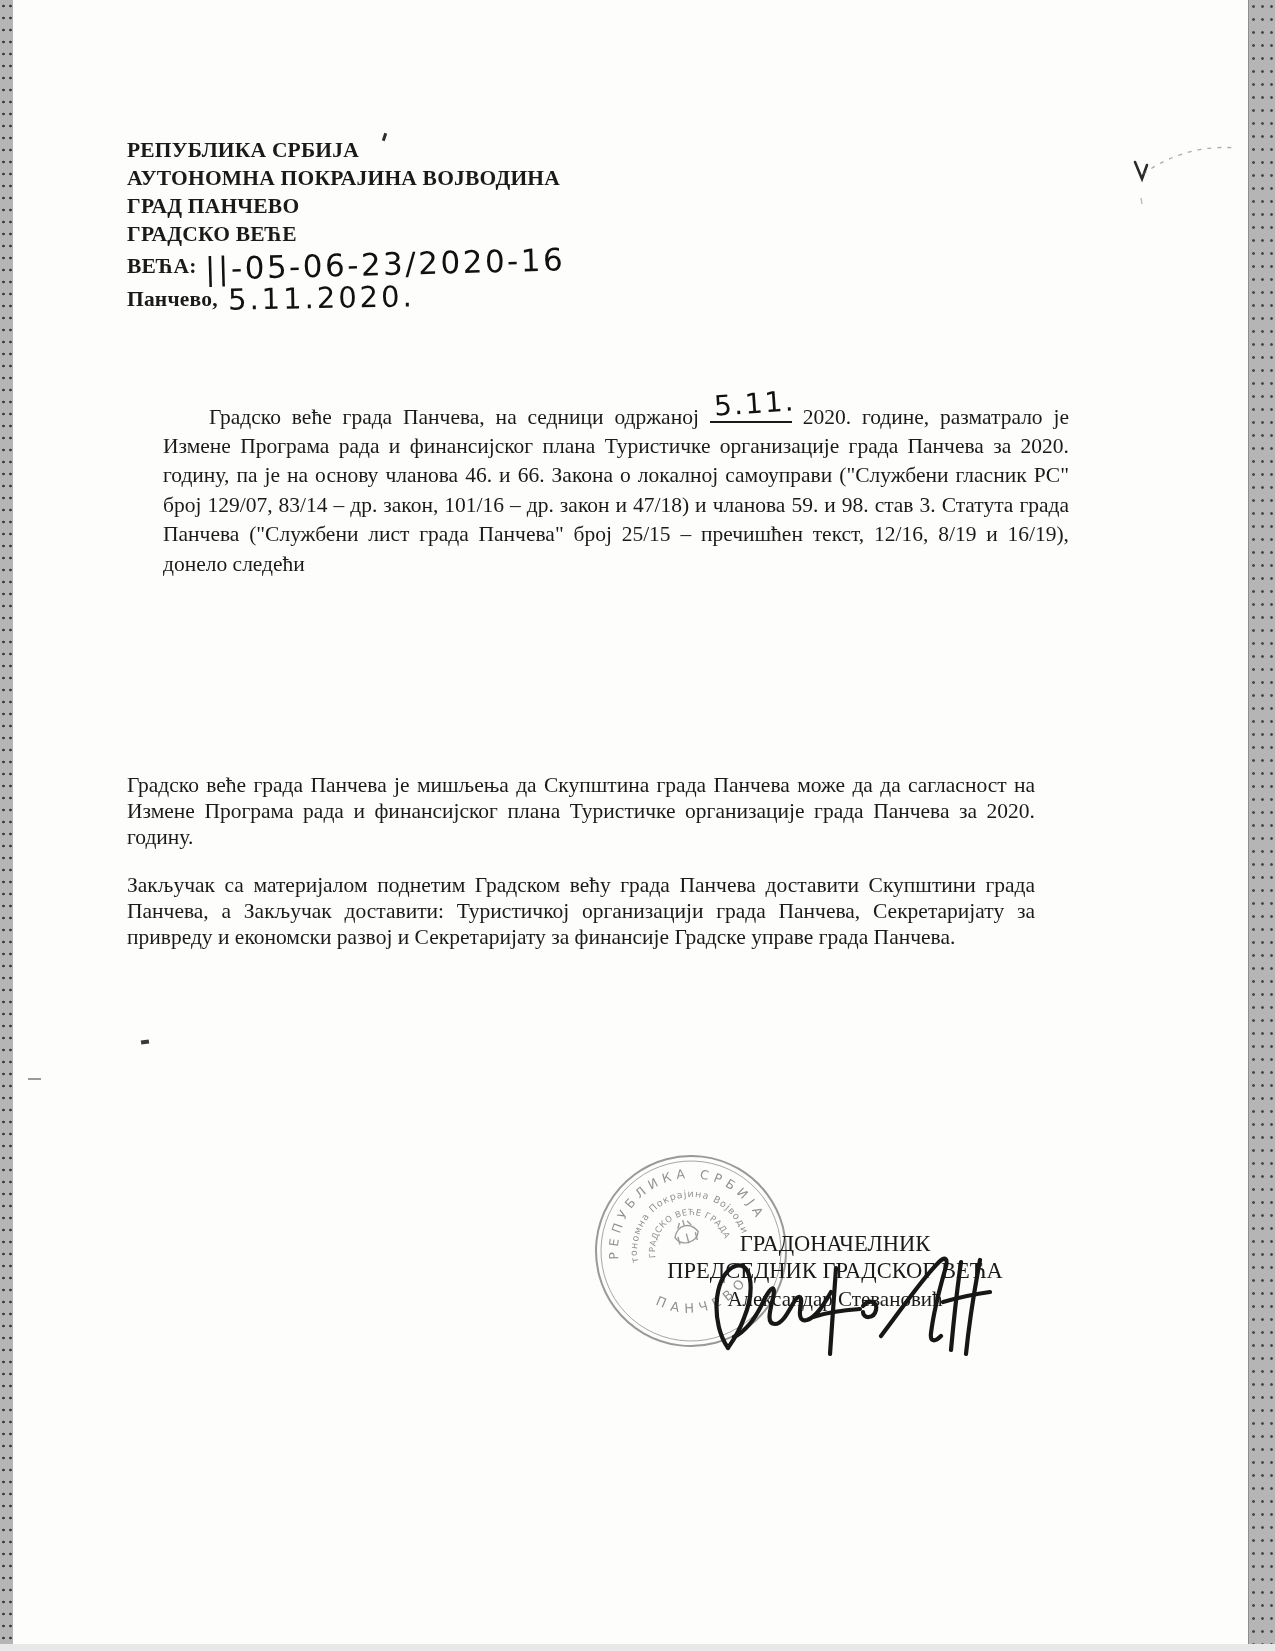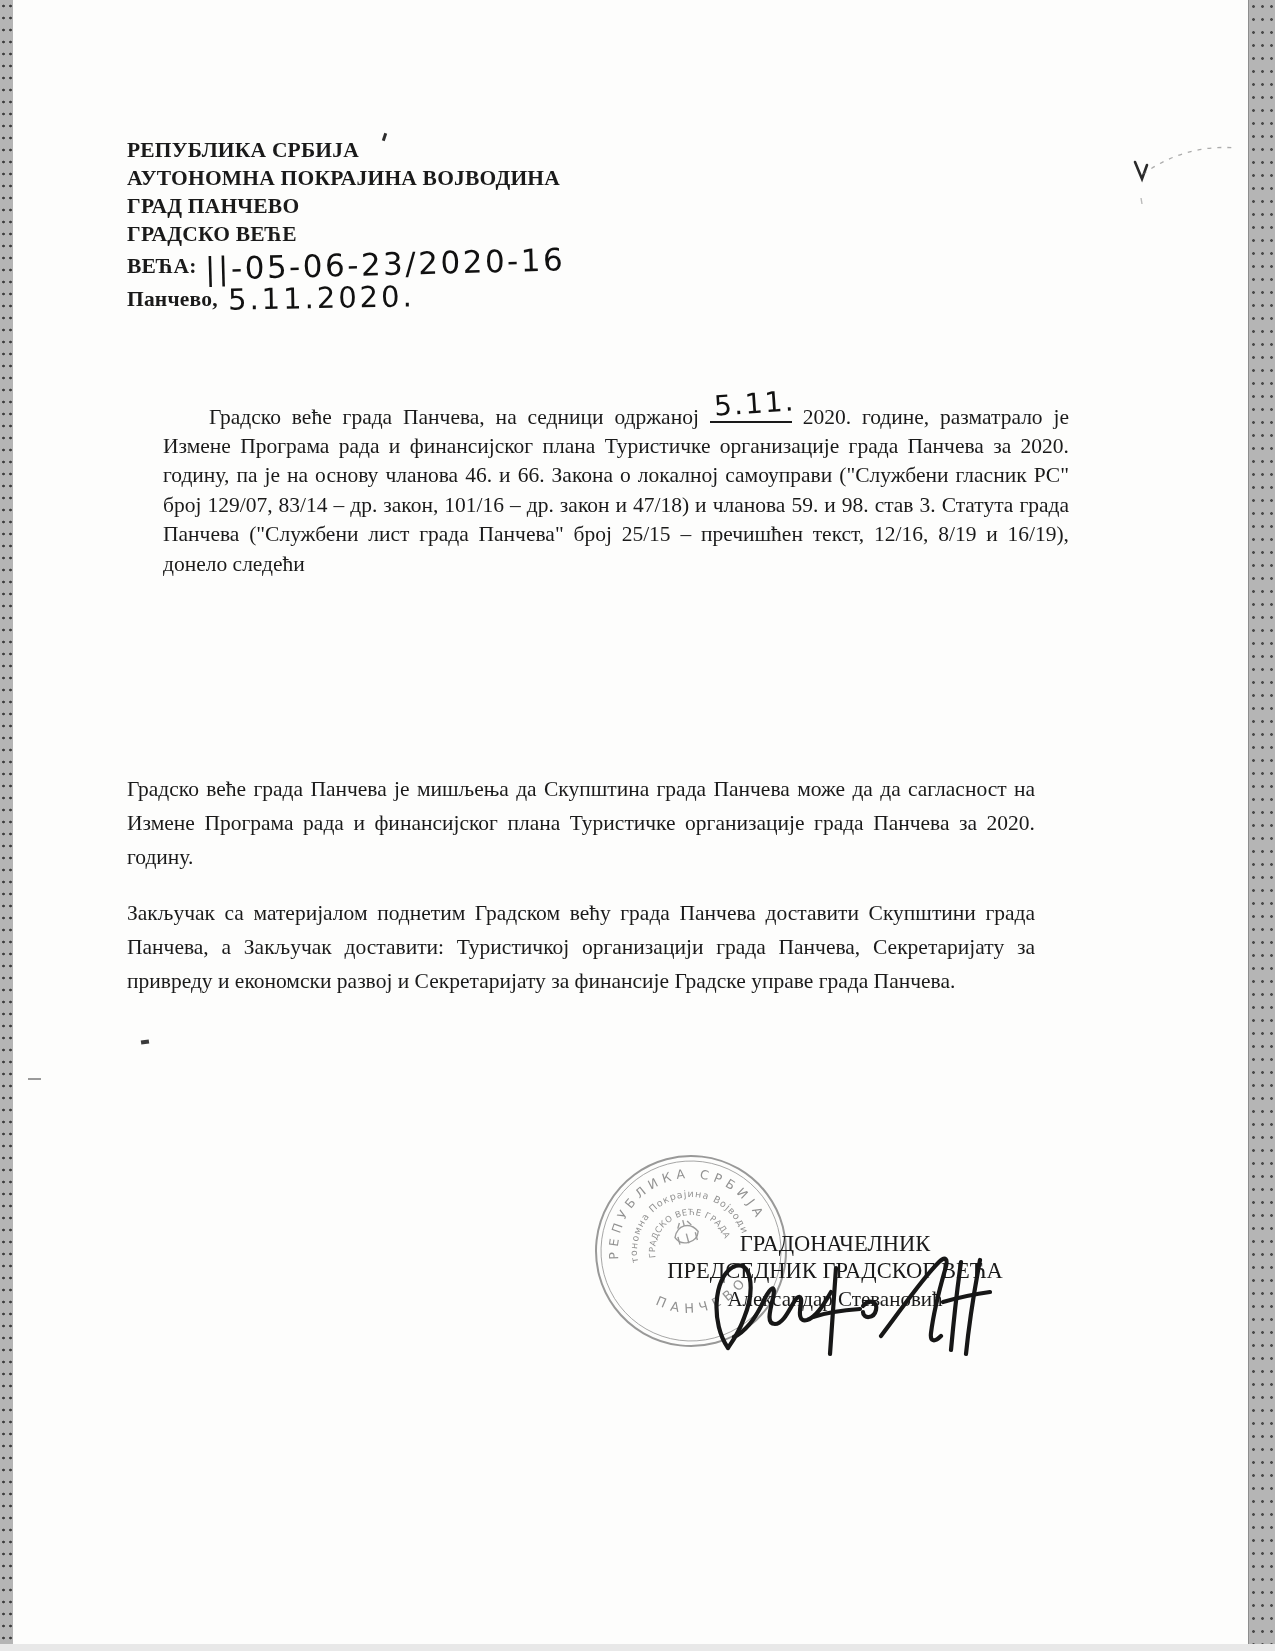--- a/index.html
+++ b/index.html
@@ -68,21 +68,21 @@
   }
 
   .doc-title{
     position:absolute;left:127px;top:644px;width:906px;
     text-align:center;font-weight:bold;font-size:23px;
     letter-spacing:11px;text-indent:11px;
   }
 
   .body-block{position:absolute;left:127px;top:772px;width:908px;}
   .body-block p{
-    margin:0;font-size:21.5px;line-height:34px;text-align:justify;
+    margin:0;font-size:21.5px;line-height:26px;text-align:justify;
   }
   .body-block p + p{margin-top:22px;}
 
   .sig-block{
     position:absolute;left:632px;top:1230px;width:406px;
     text-align:center;font-weight:normal;line-height:27px;
     white-space:nowrap;
   }
   .sig-line1{font-size:22.5px;}
   .sig-line2{font-size:22.5px;}

